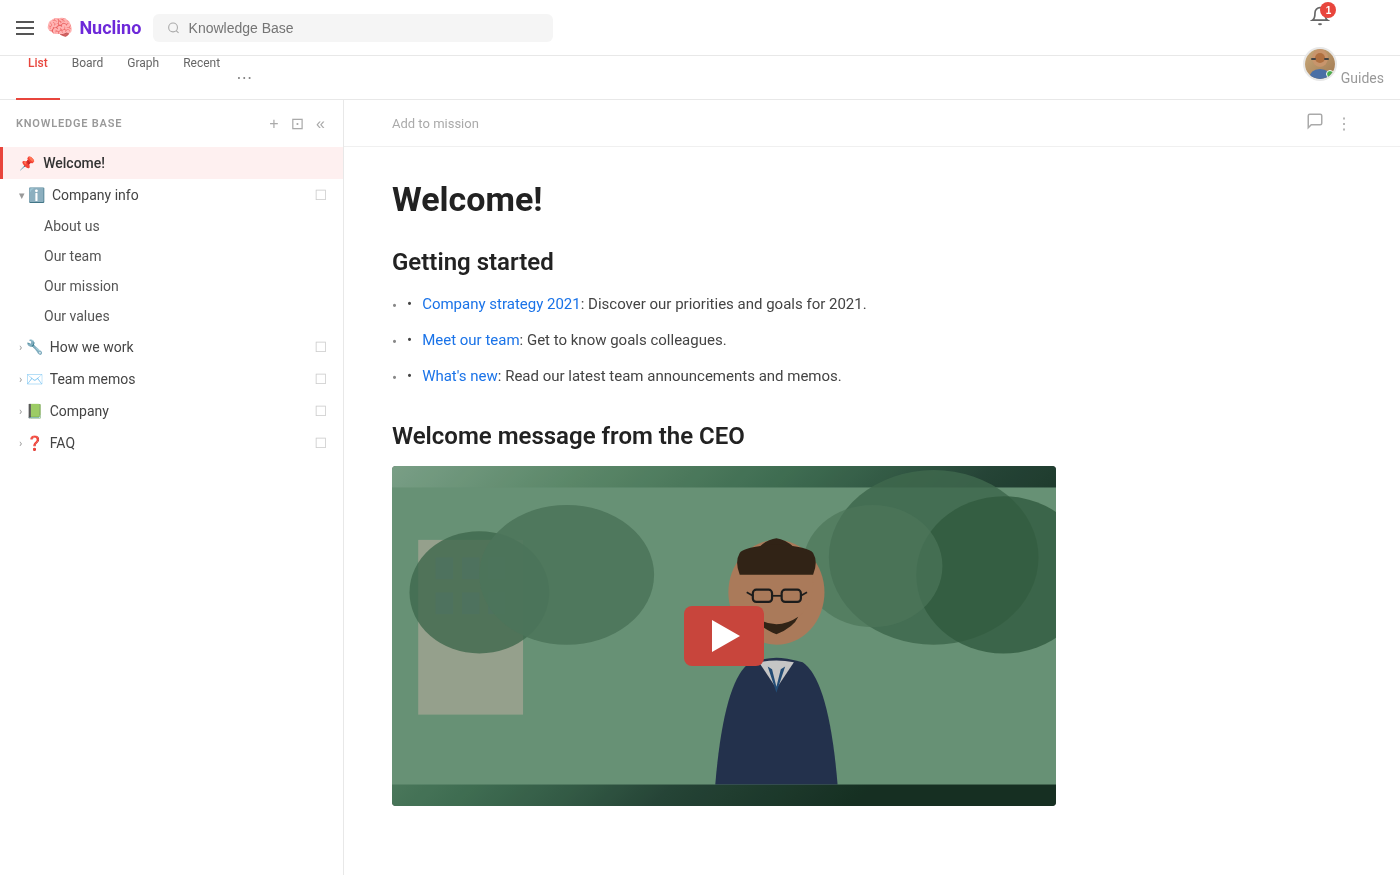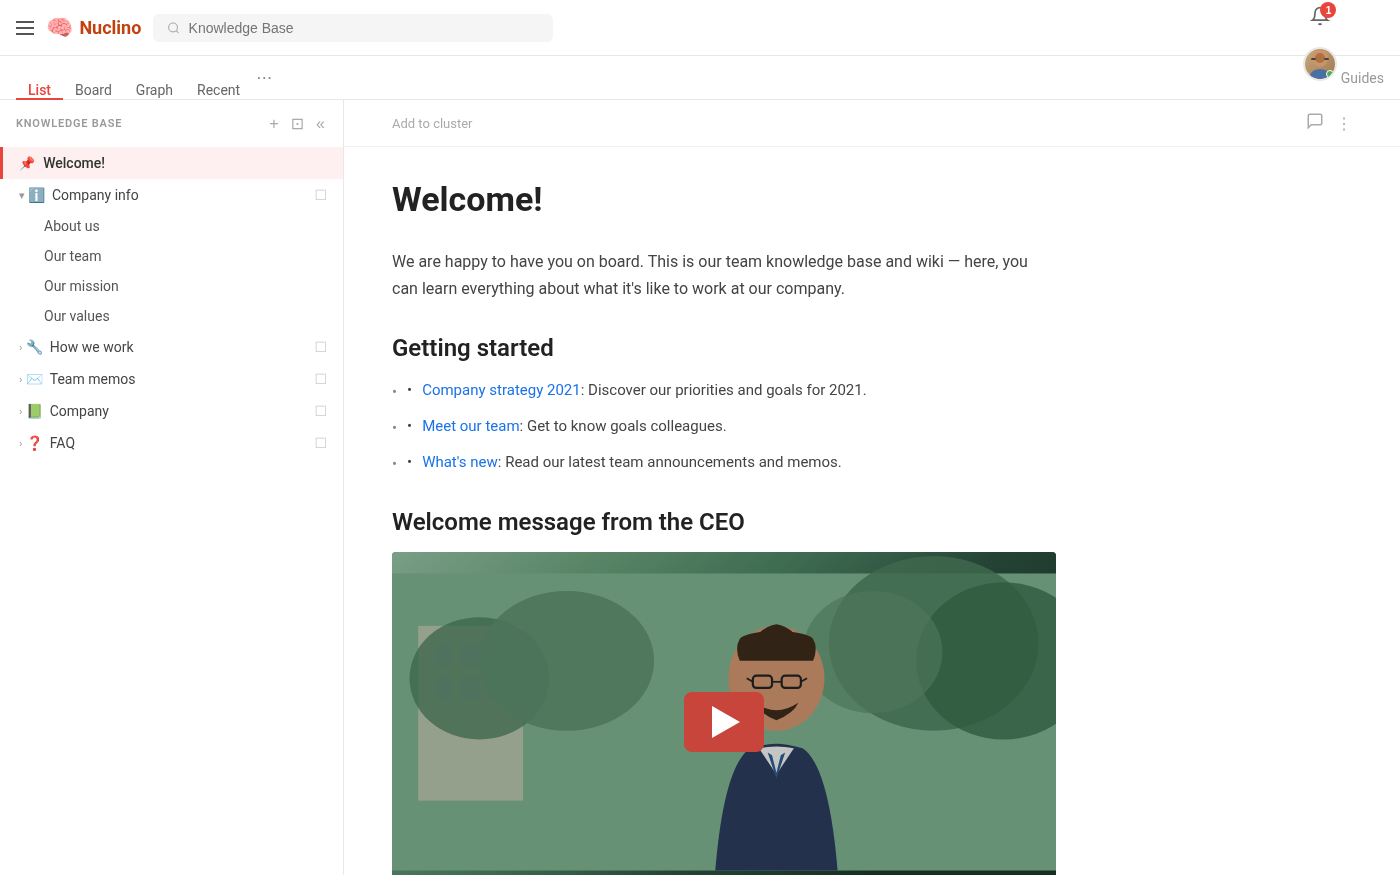--- a/index.html
+++ b/index.html
@@ -7,21 +7,21 @@
 
     
     .topnav {
       display: flex; align-items: center; height: 56px; border-bottom: 1px solid #e8e8e8;
       padding: 0 16px; gap: 12px; flex-shrink: 0;
     }
     .hamburger { cursor: pointer; display: flex; flex-direction: column; gap: 4px; }
     .hamburger span { display: block; width: 18px; height: 2px; background: #555; }
     .logo { display: flex; align-items: center; gap: 6px; cursor: pointer; }
     .logo-brain { font-size: 22px; }
-    .logo-text { color: #c2410c; font-weight: 700; font-size: 18px; text-align: center; }
+    .logo-text { color: #6d28d9; font-weight: 700; font-size: 18px; text-align: center; }
     .search-bar {
       display: flex; align-items: center; gap: 8px; background: #f5f5f5; border-radius: 6px;
       padding: 6px 14px; flex: 1; max-width: 400px; cursor: text;
     }
     .search-bar input { border: none; background: transparent; font-size: 14px; color: #888; outline: none; width: 100%; }
     .topnav-right { margin-left: auto; display: flex; align-items: center; gap: 16px; flex-direction: column; }
     .invite-btn {
       display: flex; align-items: center; gap: 6px; background: none; border: none;
       color: #555; font-size: 14px; cursor: pointer; font-weight: 500;
     }
@@ -34,22 +34,22 @@
     .avatar { width: 34px; height: 34px; border-radius: 50%; background: #c8a97a; cursor: pointer; overflow: hidden; position: relative; border: 2px solid #e8e8e8; }
     .avatar-inner { width: 100%; height: 100%; background: linear-gradient(135deg, #c8a97a 0%, #a07850 100%); display: flex; align-items: center; justify-content: center; font-size: 13px; color: #fff; font-weight: bold; }
     .avatar-dot { position: absolute; bottom: 1px; right: 1px; width: 8px; height: 8px; background: #4caf50; border-radius: 50%; border: 1px solid #fff; }
 
     
     .tabs {
       display: flex; align-items: center; border-bottom: 1px solid #e8e8e8;
       padding: 0 16px; height: 44px; flex-shrink: 0; position: relative;
     }
     .tab {
-      padding: 0 12px; height: 44px; display: flex; align-items: flex-end;
-      font-size: 14px; color: #666; cursor: pointer; border-bottom: 2px solid transparent;
+      padding: 0 12px; height: 44px; display: flex; align-items: flex-start;
+      font-size: 12px; color: #666; cursor: pointer; border-bottom: 2px solid transparent;
       margin-bottom: -1px;
     }
     .tab.active { color: #e8453c; border-bottom-color: #e8453c; font-weight: 500; }
     .tab-more { margin-left: 4px; cursor: pointer; color: #888; font-size: 16px; }
     .saved-label { margin-left: auto; font-size: 14px; color: #999; }
 
     
     .main { display: flex; flex: 1; overflow: hidden; }
 
     
@@ -246,33 +246,32 @@
     <div class="sidebar-item">
       <span class="chevron">›</span>
       <span class="emoji">❓</span>
       <span>FAQ</span>
       <span class="check-icon">☐</span>
     </div>
   </aside>
 
   <main class="content-area">
     <div class="content-topbar">
-      <span style="cursor:pointer;">Add to cluster</span>
+      <span style="cursor:pointer;">Add to mission</span>
       <div class="content-topbar-right">
         <button class="content-topbar-btn">
           <svg width="18" height="18" viewBox="0 0 24 24" fill="none" stroke="#aaa" stroke-width="2">
               <path d="M21 15a2 2 0 0 1-2 2H7l-4 4V5a2 2 0 0 1 2-2h14a2 2 0 0 1 2 2z"></path>
             </svg>
         </button>
         <button class="content-topbar-btn">⋮</button>
       </div>
     </div>
     <div class="content-body">
       <h1 class="page-title">Welcome!</h1>
-      <p class="page-desc">We are happy to have you on board. This is our team knowledge base and wiki — here, you can learn everything about what it's like to work at our company.</p>
 
       <h2 class="section-title">Getting started</h2>
       <ul class="bullet-list">
         <li>
           <span>•</span>
           <span>
             <a class="link" href="#">Company strategy 2021</a><span>: Discover our priorities and goals for 2021.</span>
           </span>
         </li>
         <li>

